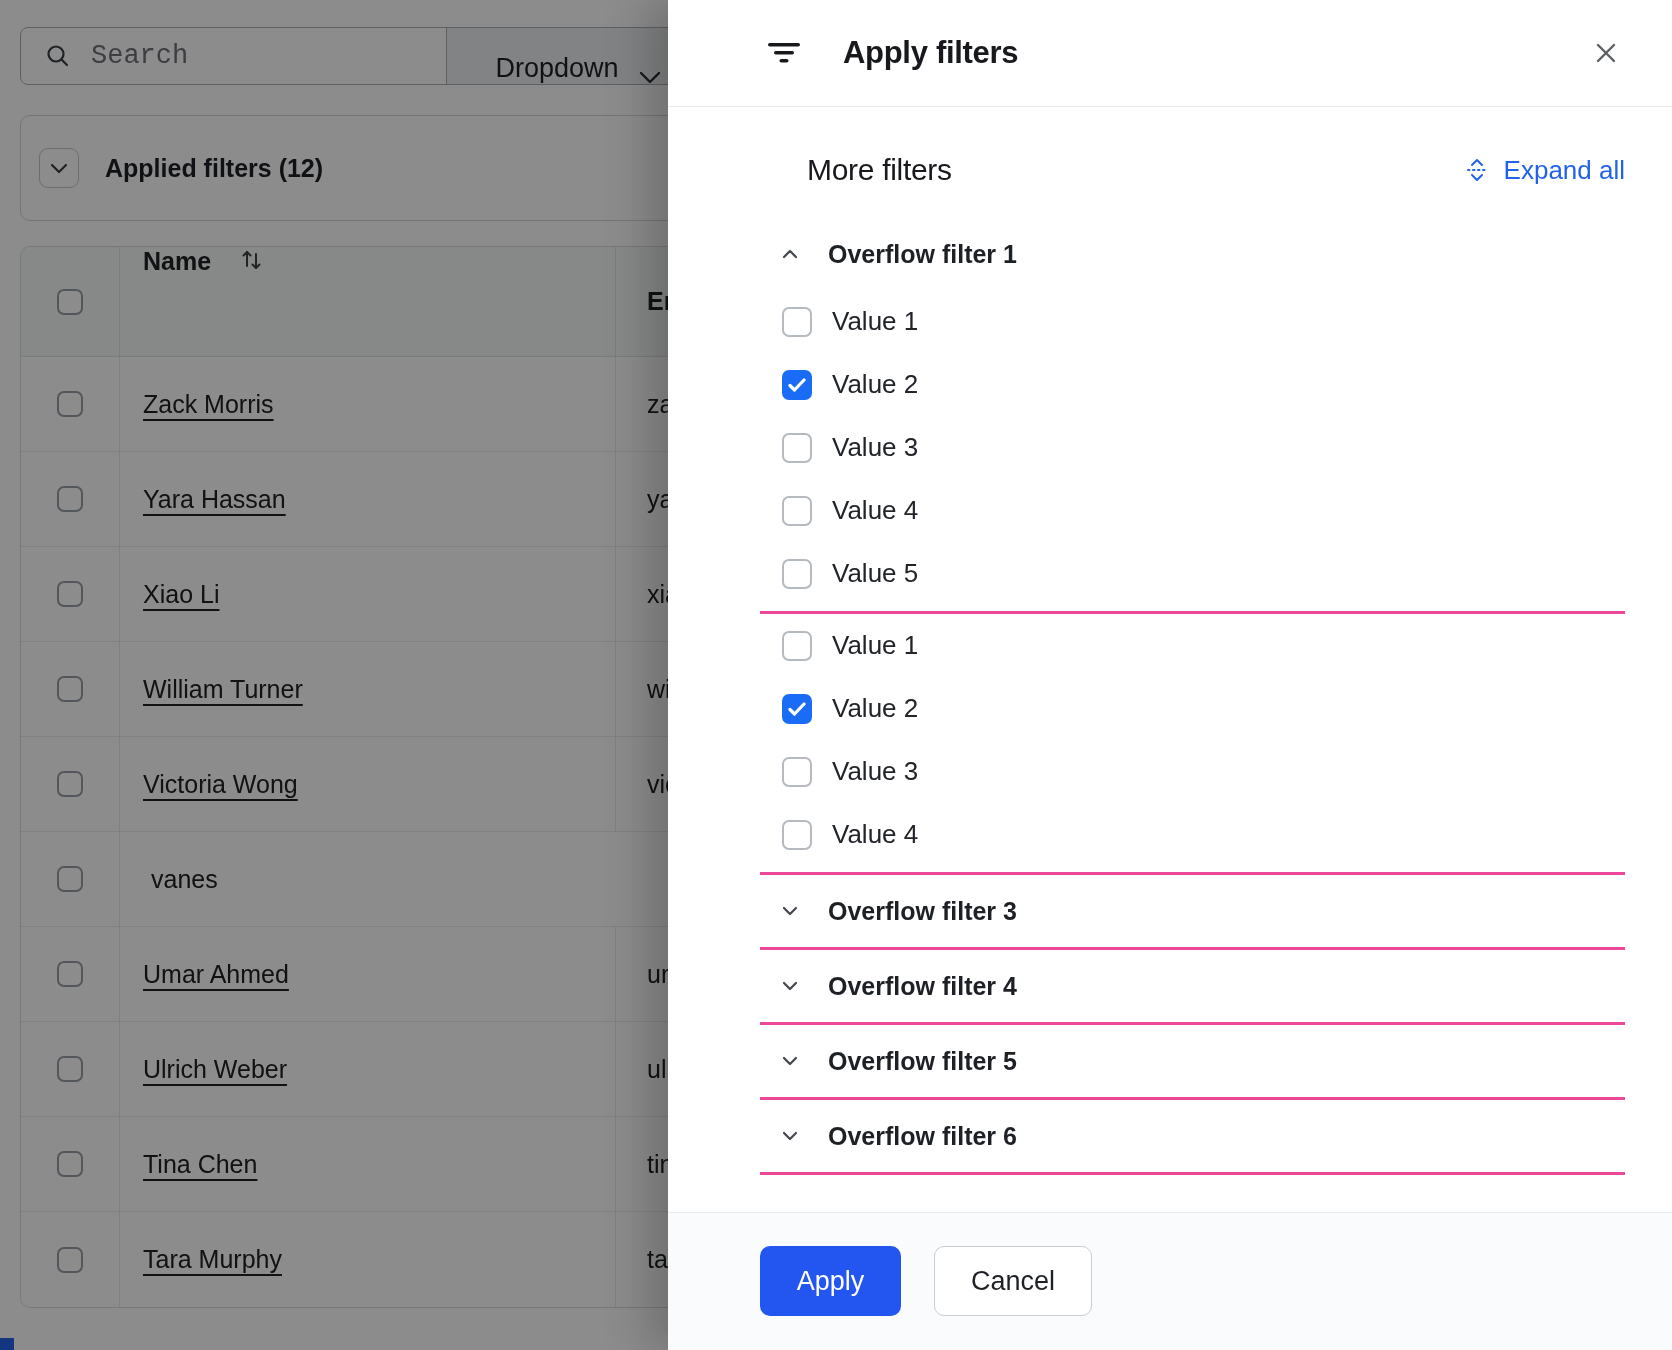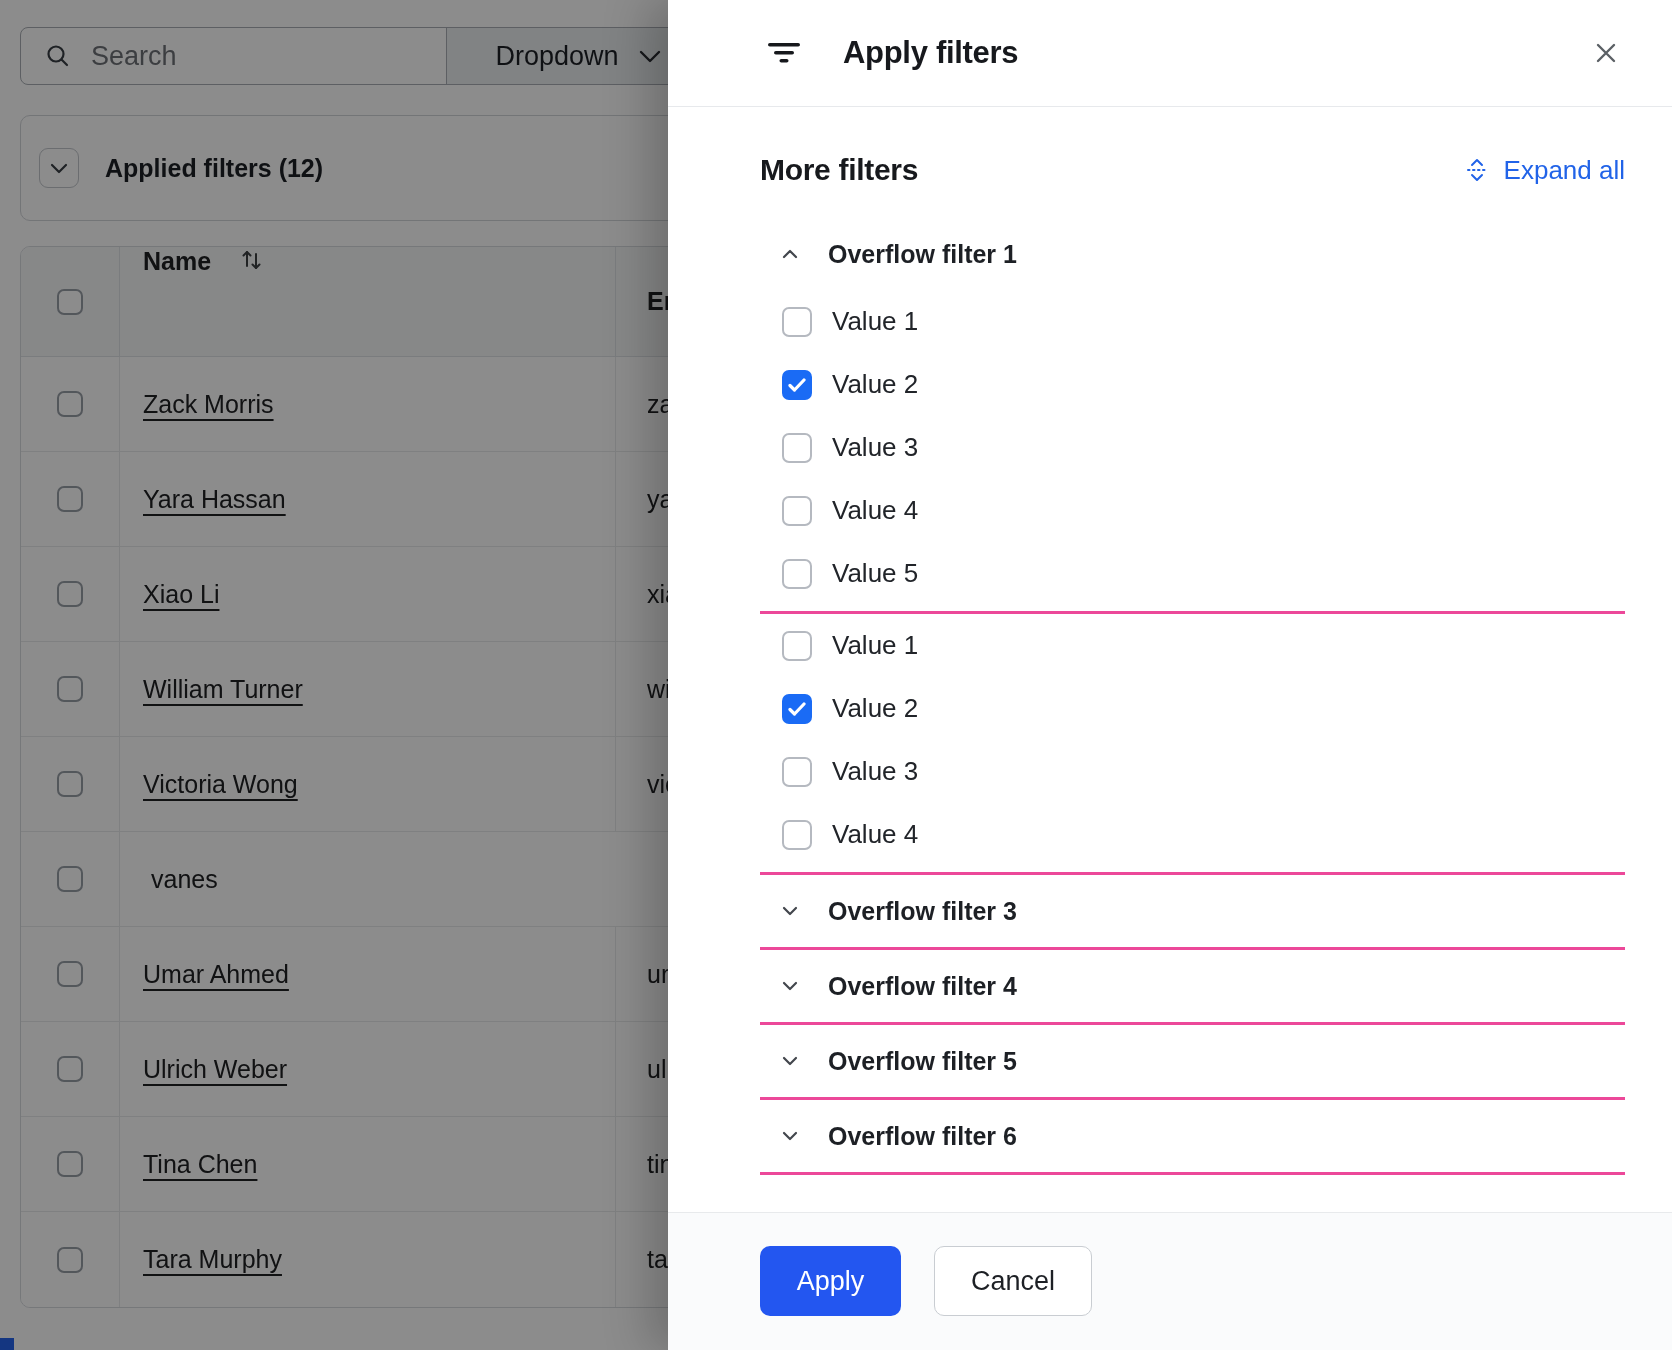--- a/index.html
+++ b/index.html
@@ -5,22 +5,22 @@
   * { margin:0; padding:0; box-sizing:border-box; }
   body { background:#2b2b2b; font-family:"Liberation Sans", sans-serif; }
   .stage { position:relative; width:1672px; height:1350px; background:#fff; overflow:hidden; font-family:"Liberation Sans", sans-serif; }
 
   
   .page { position:absolute; inset:0; background:#fff; }
 
   .search-group { position:absolute; left:20px; top:27px; width:690px; height:58px; display:flex;
     border:1.5px solid #a9aeb4; border-radius:8px; background:#fff; overflow:hidden; }
   .search-box { flex:0 0 425px; display:flex; align-items:center; gap:20px; padding-left:24px; }
-  .search-placeholder { font-size:27px; color:#6e7177; }
-  .dropdown-btn { flex:1; display:flex; align-items:center; justify-content:center; gap:20px;
+  .search-placeholder { font-size:27px; color:#6e7177;font-family:Liberation Mono, monospace; }
+  .dropdown-btn { flex:1; display:flex; align-items:flex-end; justify-content:center; gap:20px;
     background:#eceef1; border:none; border-left:1.5px solid #a9aeb4; font-size:27px; color:#1d2025;
     font-family:inherit; cursor:pointer; }
 
   .applied-box { position:absolute; left:20px; top:115px; width:690px; height:106px;
     border:1.5px solid #d2d5d9; border-radius:10px; display:flex; align-items:center; gap:26px; padding-left:18px; background:#fff; }
   .applied-toggle { width:40px; height:40px; border:1.5px solid #c3c7cc; border-radius:9px; background:#fff;
     display:flex; align-items:center; justify-content:center; cursor:pointer; }
   .applied-label { font-size:25px; font-weight:700; color:#1d2025; }
 
   .table { position:absolute; left:20px; top:246px; width:690px; border:1.5px solid #d8dbdf; border-radius:10px;
@@ -48,21 +48,21 @@
   
   .panel { position:absolute; left:668px; top:0; width:1004px; height:1350px; background:#fff; z-index:50;
     box-shadow:-18px 0 44px rgba(0,0,0,0.22); display:flex; flex-direction:column; }
   .panel-header { flex:0 0 107px; border-bottom:1px solid #e7e9ec; display:flex; align-items:center;
     padding:0 52px 0 99px; }
   .panel-title { font-size:31px; font-weight:700; color:#17191d; margin-left:42px; letter-spacing:-0.3px; }
   .close-btn { margin-left:auto; background:none; border:none; cursor:pointer; display:flex; align-items:center; }
 
   .panel-body { flex:1; overflow:hidden; padding:0 47px 0 92px; }
   .more-row { margin-top:42px; height:42px; display:flex; align-items:center; justify-content:space-between; }
-  .more-title { font-size:30px; font-weight:700; color:#17191d; letter-spacing:-0.3px; }
+  .more-title { font-size:30px; font-weight:400; color:#17191d; letter-spacing:-0.3px;margin-left:47px; }
   .expand-btn { display:flex; align-items:center; gap:16px; color:var(--link-blue); font-size:26px;
     background:none; border:none; cursor:pointer; font-family:inherit; }
 
   .f-sections { margin-top:27px; }
   .f-section { border-bottom:3px solid #ec4899; }
   .f-section.expanded { padding-bottom:6px; }
   .sec-head { height:72px; display:flex; align-items:center; padding-left:22px; gap:30px; cursor:pointer; }
   .sec-title { font-size:25px; font-weight:700; color:#1d2025; }
   .value-row { height:63px; display:flex; align-items:center; padding-left:22px; gap:20px; }
   .cbx { width:30px; height:30px; border-radius:7px; border:2px solid #b5b9c0; background:#fff; flex:0 0 30px; cursor:pointer; }

